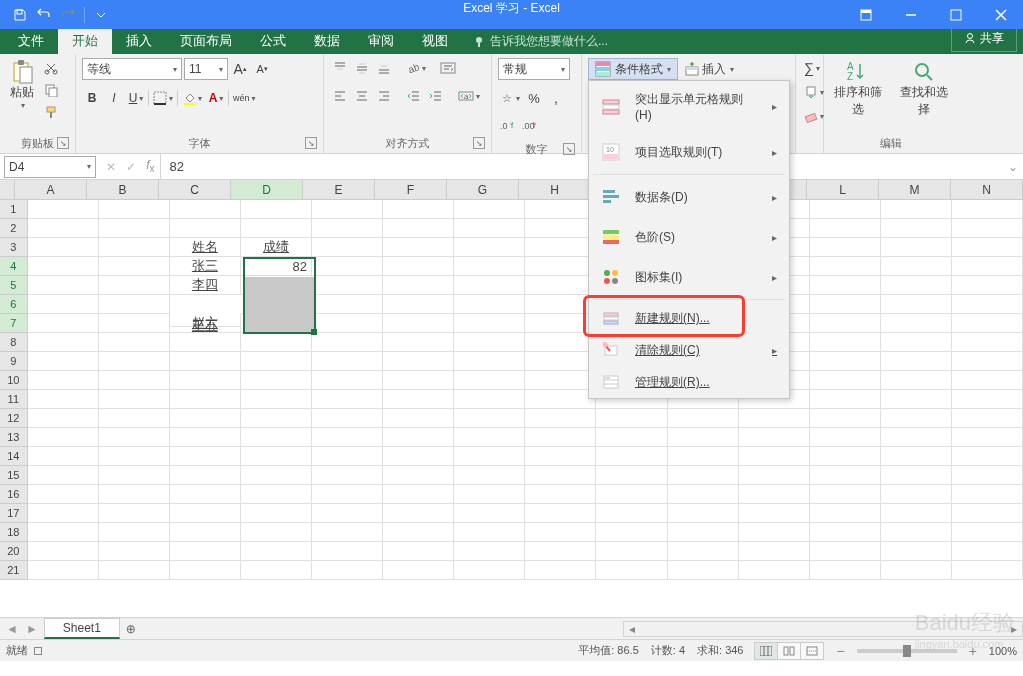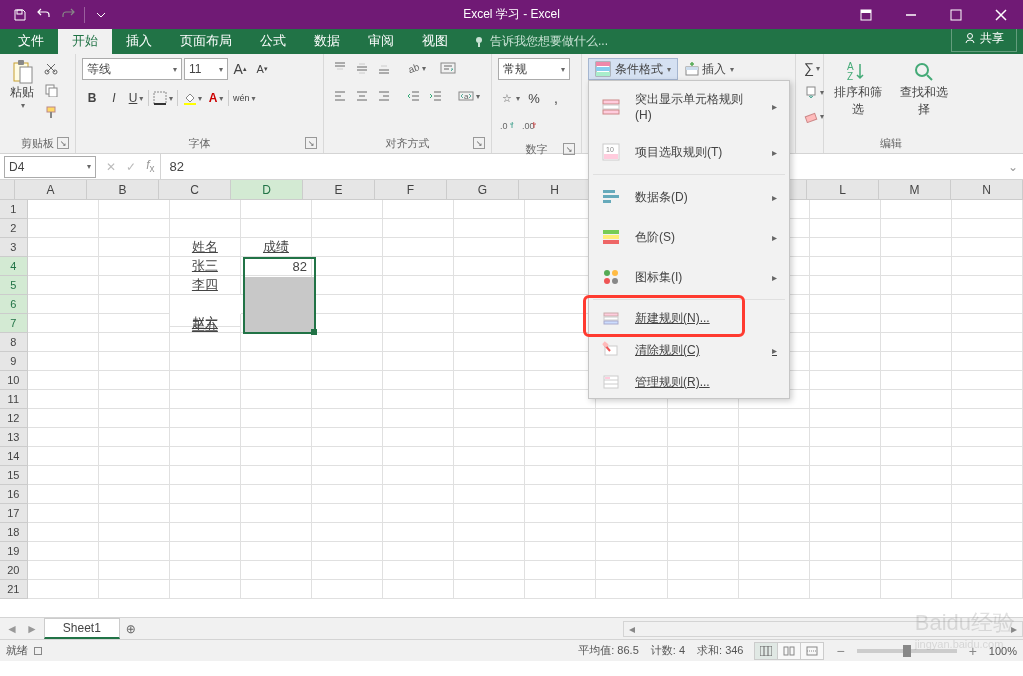--- a/index.html
+++ b/index.html
@@ -1,19 +1,19 @@
 <!DOCTYPE html>
 <html><head>
 <meta charset="utf-8">
 <style>
 * { margin: 0; padding: 0; box-sizing: border-box; font-family: "Microsoft YaHei", "Segoe UI", sans-serif; }
 body { background: #fff; font-size: 12px; color: #444; width: 1023px; height: 676px; overflow: hidden; position: relative; }
 
 
-.titlebar { height: 29px; background: #701a75; display: flex; align-items: center; position: relative; }
+.titlebar { height: 29px; background: #3b82f6; display: flex; position: relative; }
 .qt-left { display: flex; align-items: center; padding-left: 8px; }
 .qt-btn { width: 24px; height: 24px; display: flex; align-items: center; justify-content: center; color: #fff; cursor: pointer; }
 .title-text { position: absolute; left: 50%; transform: translateX(-50%); color: #fff; font-size: 12px; }
 .win-controls { margin-left: auto; display: flex; }
 .win-btn { width: 45px; height: 29px; display: flex; align-items: center; justify-content: center; color: #fff; }
 .qt-divider { width: 1px; height: 16px; background: rgba(255,255,255,0.3); margin: 0 4px; }
 
 
 .tabbar { height: 25px; background: #217346; display: flex; align-items: flex-end; padding-left: 4px; }
 .tab { padding: 4px 14px; color: #fff; font-size: 13px; cursor: pointer; }
@@ -904,37 +904,20 @@
         <div class="cell" style="width: 72px;"></div>
         <div class="cell" style="width: 72px;"></div>
         <div class="cell" style="width: 72px;"></div>
         <div class="cell" style="width: 72px;"></div>
         <div class="cell" style="width: 72px;"></div>
         <div class="cell" style="width: 72px;"></div>
         <div class="cell" style="width: 72px;"></div>
         <div class="cell" style="width: 72px;"></div>
       </div>
       <div class="row">
-        <div class="row-h">19</div>
-        <div class="cell" style="width: 72px;"></div>
-        <div class="cell" style="width: 72px;"></div>
-        <div class="cell" style="width: 72px;"></div>
-        <div class="cell" style="width: 72px;"></div>
-        <div class="cell" style="width: 72px;"></div>
-        <div class="cell" style="width: 72px;"></div>
-        <div class="cell" style="width: 72px;"></div>
-        <div class="cell" style="width: 72px;"></div>
-        <div class="cell" style="width: 72px;"></div>
-        <div class="cell" style="width: 72px;"></div>
-        <div class="cell" style="width: 72px;"></div>
-        <div class="cell" style="width: 72px;"></div>
-        <div class="cell" style="width: 72px;"></div>
-        <div class="cell" style="width: 72px;"></div>
-      </div>
-      <div class="row">
         <div class="row-h">20</div>
         <div class="cell" style="width: 72px;"></div>
         <div class="cell" style="width: 72px;"></div>
         <div class="cell" style="width: 72px;"></div>
         <div class="cell" style="width: 72px;"></div>
         <div class="cell" style="width: 72px;"></div>
         <div class="cell" style="width: 72px;"></div>
         <div class="cell" style="width: 72px;"></div>
         <div class="cell" style="width: 72px;"></div>
         <div class="cell" style="width: 72px;"></div>

